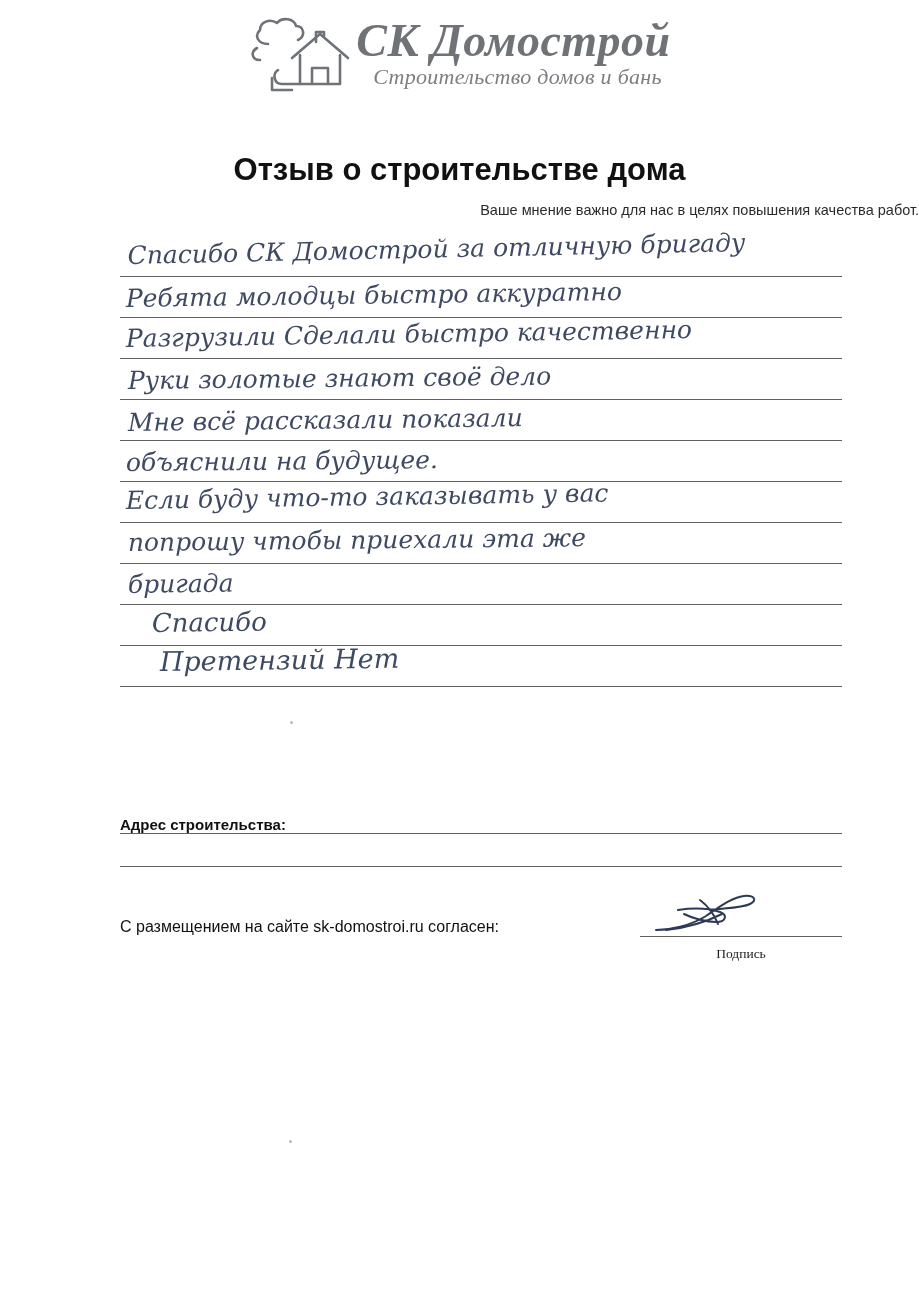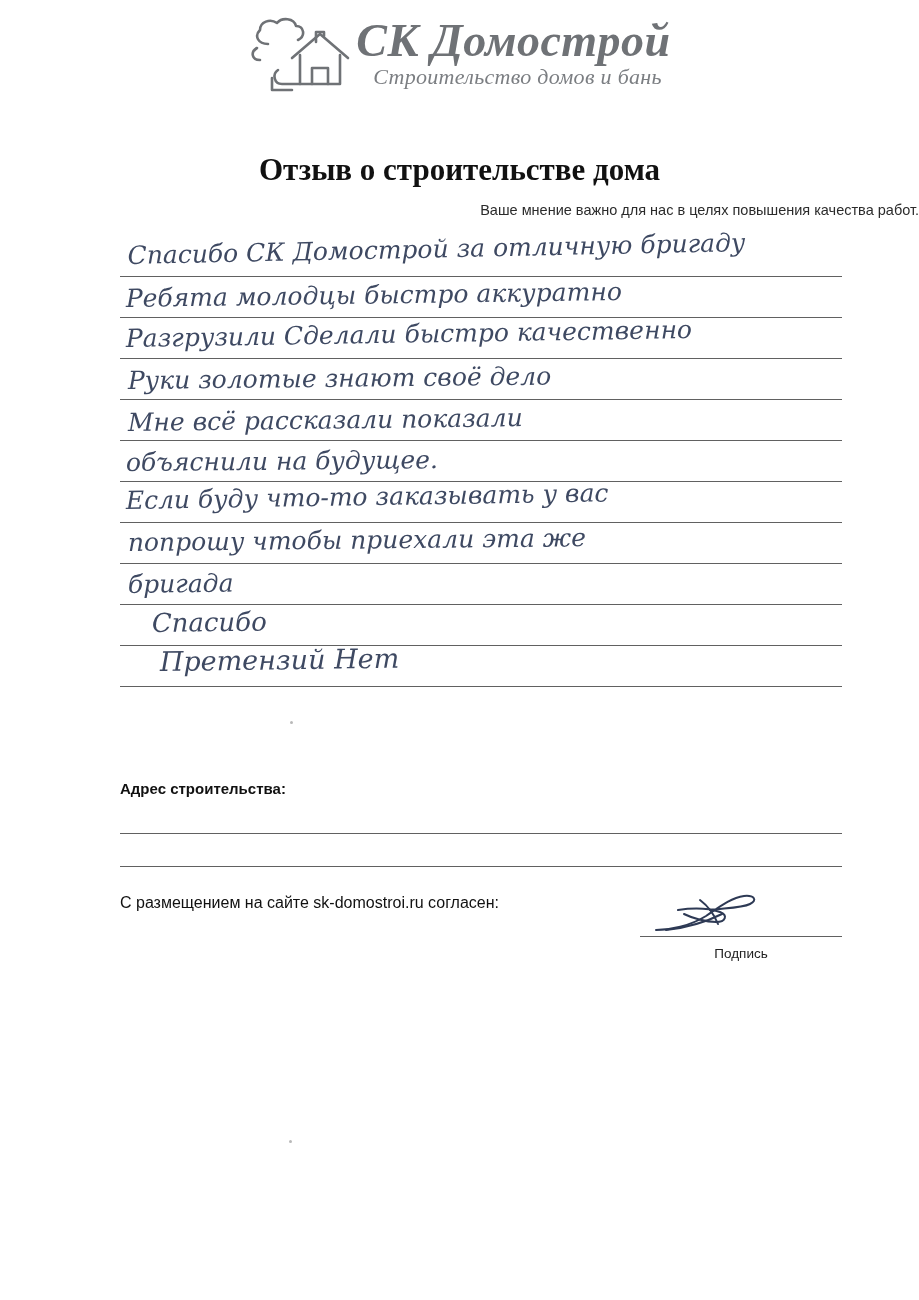--- a/index.html
+++ b/index.html
@@ -62,21 +62,21 @@
     margin-left: 8px;
   }
 
   
   .doc-title {
     position: absolute;
     top: 152px;
     left: 0;
     width: 919px;
     text-align: center;
-    font-family: Liberation Serif, serif;
+    font-family: Liberation Sans, sans-serif;
     font-weight: bold;
     font-size: 31px;
     color: #111;
   }
   .doc-subtitle {
     position: absolute;
     top: 202px;
     left: 0;
     width: 919px;
     text-align: right;
@@ -116,21 +116,21 @@
     font-style: italic;
     color: #2e3a55;
     white-space: nowrap;
     opacity: .92;
     transform-origin: left bottom;
   }
 
   
   .addr-label {
     position: absolute;
-    top: 780px;
+    top: 816px;
     left: 120px;
     font-size: 15px;
     font-weight: bold;
     color: #111;
   }
   .addr-line-1 {
     position: absolute;
     top: 833px;
     left: 120px;
     width: 722px;
@@ -144,21 +144,21 @@
     left: 120px;
     width: 722px;
     height: 1px;
     background: #3a3a3a;
     opacity: .8;
   }
 
   
   .consent-text {
     position: absolute;
-    top: 894px;
+    top: 918px;
     left: 120px;
     font-size: 16px;
     color: #111;
   }
   .consent-line {
     position: absolute;
     top: 936px;
     left: 640px;
     width: 202px;
     height: 1px;
@@ -166,20 +166,21 @@
     opacity: .8;
   }
   .sign-caption {
     position: absolute;
     top: 946px;
     left: 640px;
     width: 202px;
     text-align: center;
     font-size: 13.5px;
     color: #222;
+    font-family: Liberation Serif, serif;
   }
   .signature {
     position: absolute;
     top: 886px;
     left: 648px;
     width: 120px;
     height: 52px;
     pointer-events: none;
   }
 

